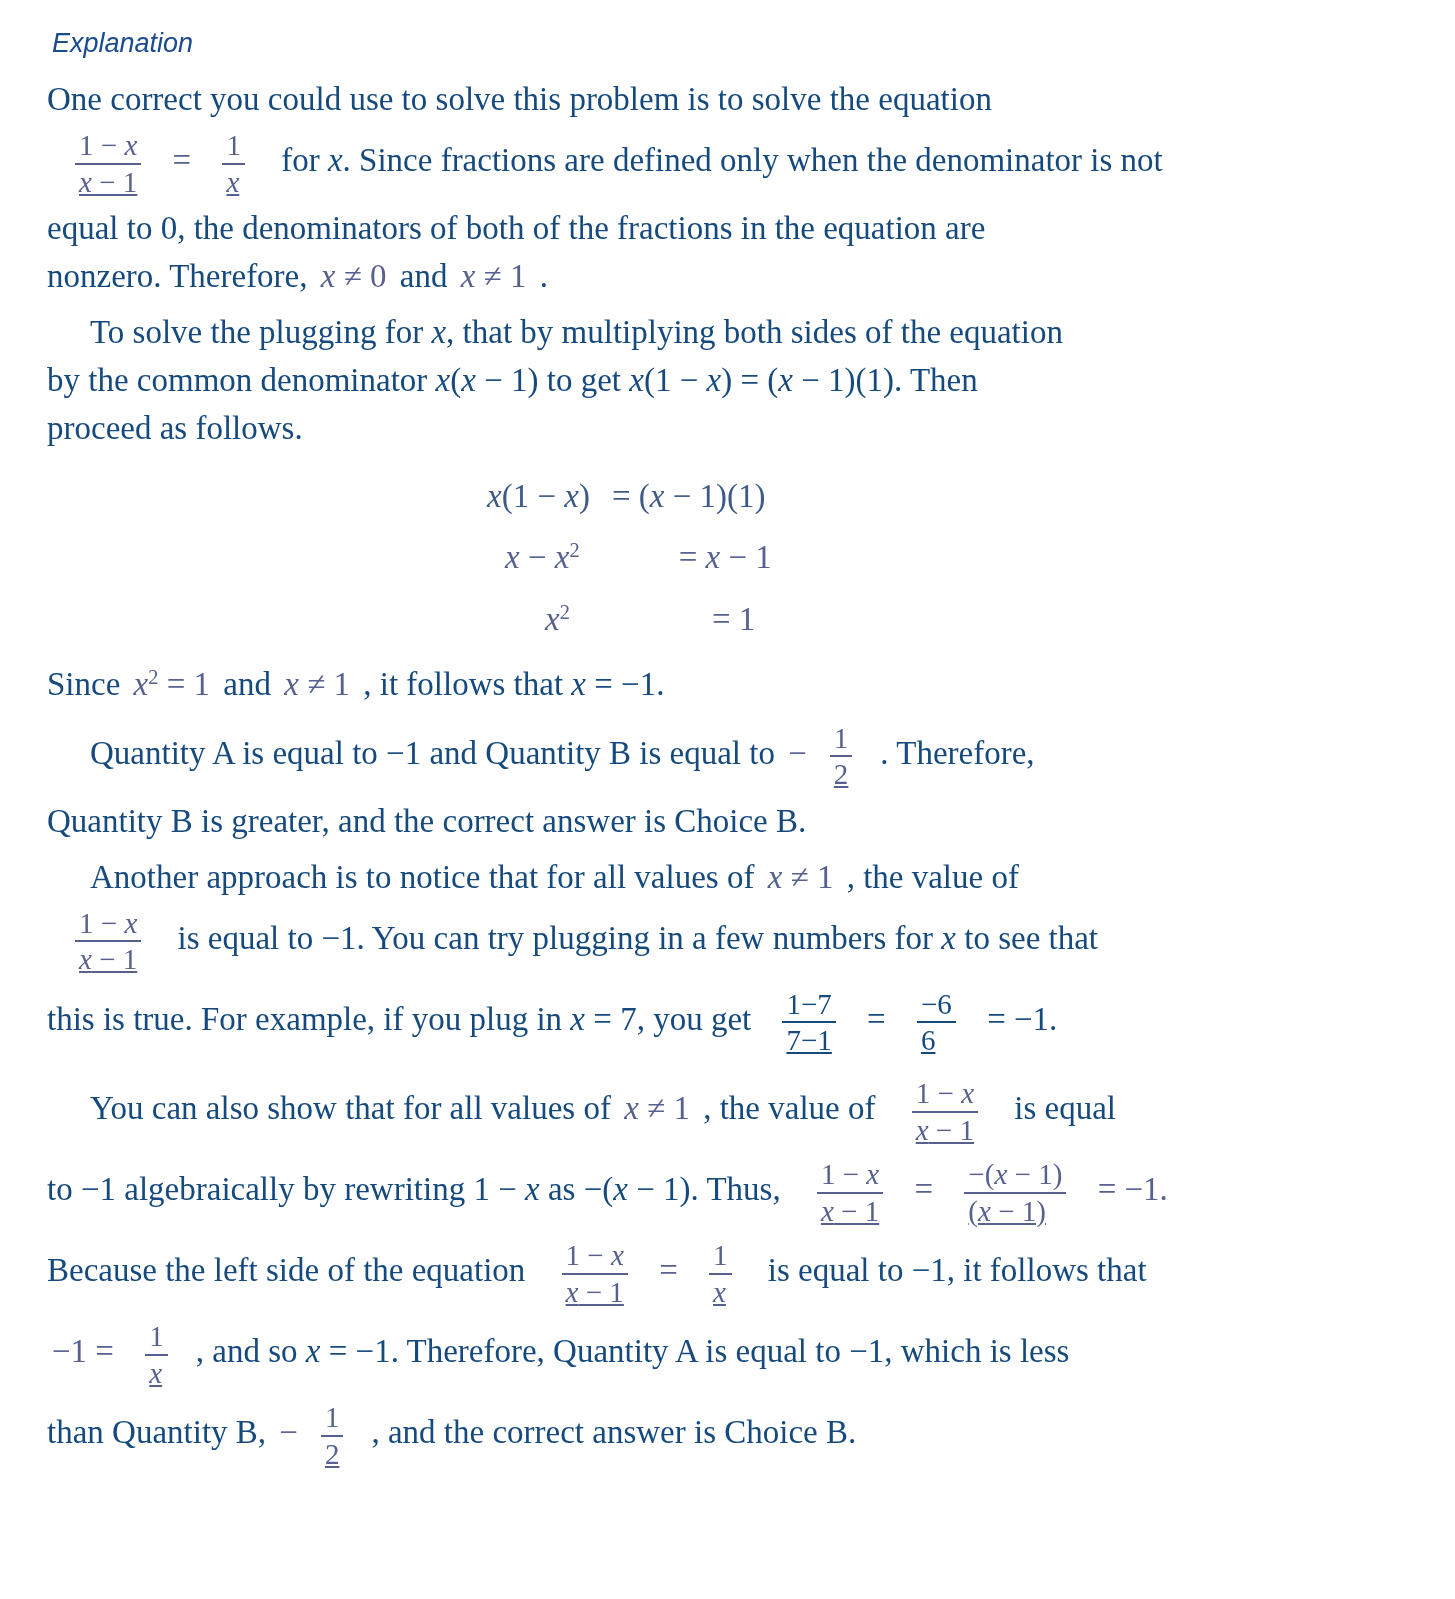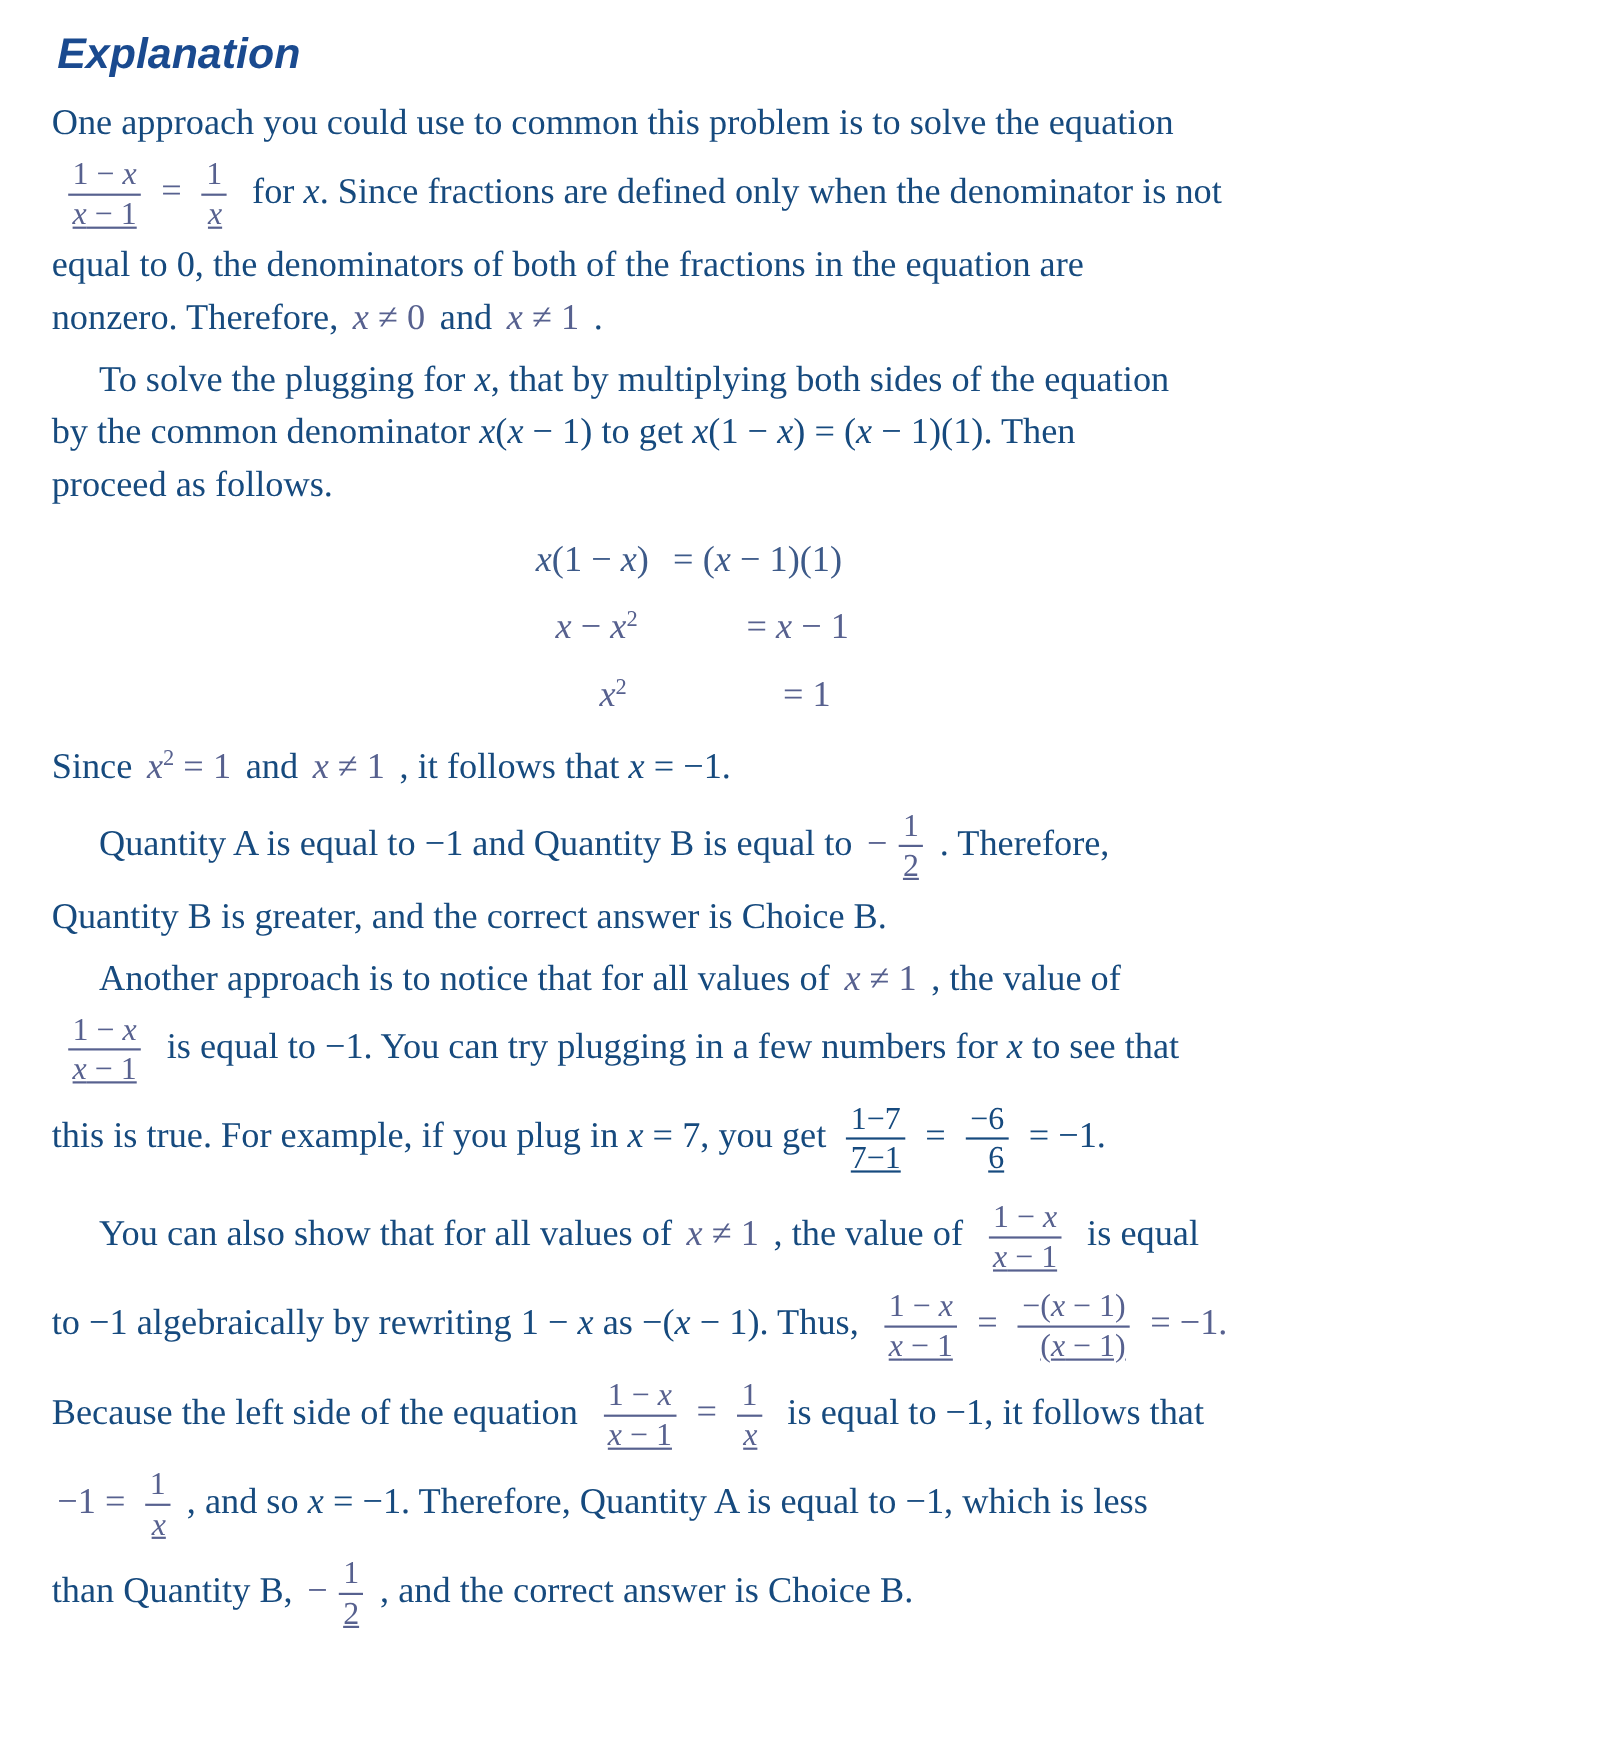--- a/index.html
+++ b/index.html
@@ -12,55 +12,55 @@
   *{margin:0;padding:0;box-sizing:border-box;}
   html,body{background:var(--background);}
   body{
     width:1455px;height:1599px;overflow:hidden;
     font-family:"Liberation Serif", serif;
     font-size:33px;color:var(--body_text);
     padding:26px 46px 20px 47px;
   }
   .page-title{
     font-family:"Liberation Sans", sans-serif;
-    font-weight:bold;font-style:italic;
-    font-size:39px;color:var(--heading);
+    font-weight:normal;font-style:italic;
+    font-size:27px;color:var(--heading);
     margin:2px 0 16px 5px;letter-spacing:0px;
   }
   .para{margin:0 0 8px 0;}
   .line{line-height:48px;white-space:nowrap;}
   .line.indent{padding-left:43px;}
   .seg-v{font-style:italic;}
   .seg-b{font-weight:normal;}
   .seg-sup{font-size:0.62em;vertical-align:0.55em;line-height:0;}
   .seg-m{color:var(--math);padding:0 5px;}
   .frac{
-    display:inline-block;vertical-align:middle;text-align:right;
-    margin:6px 10px;font-size:0.88em;line-height:1.12;
+    display:inline-block;vertical-align:middle;text-align:left;
+    margin:6px 23px;font-size:0.88em;line-height:1.12;
   }
   .frac .num{display:block;padding:0 4px 1px 4px;border-bottom:2.5px solid currentColor;}
   .frac .den{display:block;padding:1px 4px 0 4px;text-decoration:underline;}
   .equation-block{margin:24px 0 16px 440px;color:var(--math);}
   .eq-row{white-space:nowrap;line-height:1.25;margin-bottom:20px;}
   .eq-row-1{color:var(--equation_row1);}
   .eq-row-2{padding-left:18px;}
   .eq-row-3{padding-left:58px;}
   .eq-gap{display:inline-block;}
   .eq-row-1 .eq-gap{width:22px;}
   .eq-row-2 .eq-gap{width:99px;}
   .eq-row-3 .eq-gap{width:142px;}
 </style>
 </head>
 <body>
 
 <h1 class="page-title">Explanation</h1>
 
 <div id="doc-root">
     <div class="para">
-      <div class="line"><span class="seg-t">One approach you could use to common this problem is to solve the equation</span></div>
+      <div class="line"><span class="seg-t">One correct you could use to solve this problem is to solve the equation</span></div>
       <div class="line"><span class="seg-m"><span class="frac"><span class="num"><span class="seg-t">1 − </span><span class="seg-v">x</span></span><span class="den"><span class="seg-v">x</span><span class="seg-t"> − 1</span></span></span><span class="seg-t"> = </span><span class="frac"><span class="num"><span class="seg-t">1</span></span><span class="den"><span class="seg-v">x</span></span></span></span><span class="seg-t"> for </span><span class="seg-v">x</span><span class="seg-t">. Since fractions are defined only when the denominator is not</span></div>
       <div class="line"><span class="seg-t">equal to 0, the denominators of both of the fractions in the equation are</span></div>
       <div class="line"><span class="seg-t">nonzero. Therefore, </span><span class="seg-m"><span class="seg-v">x</span><span class="seg-t"> ≠ 0</span></span><span class="seg-t"> and </span><span class="seg-m"><span class="seg-v">x</span><span class="seg-t"> ≠ 1</span></span><span class="seg-t"> .</span></div>
     </div>
     <div class="para">
       <div class="line indent"><span class="seg-t">To solve the plugging for </span><span class="seg-v">x</span><span class="seg-t">, that by multiplying both sides of the equation</span></div>
       <div class="line"><span class="seg-t">by the common denominator </span><span class="seg-v">x</span><span class="seg-t">(</span><span class="seg-v">x</span><span class="seg-t"> − 1) to get </span><span class="seg-v">x</span><span class="seg-t">(1 − </span><span class="seg-v">x</span><span class="seg-t">) = (</span><span class="seg-v">x</span><span class="seg-t"> − 1)(1). Then</span></div>
       <div class="line"><span class="seg-t">proceed as follows.</span></div>
     </div>
     <div class="equation-block">

